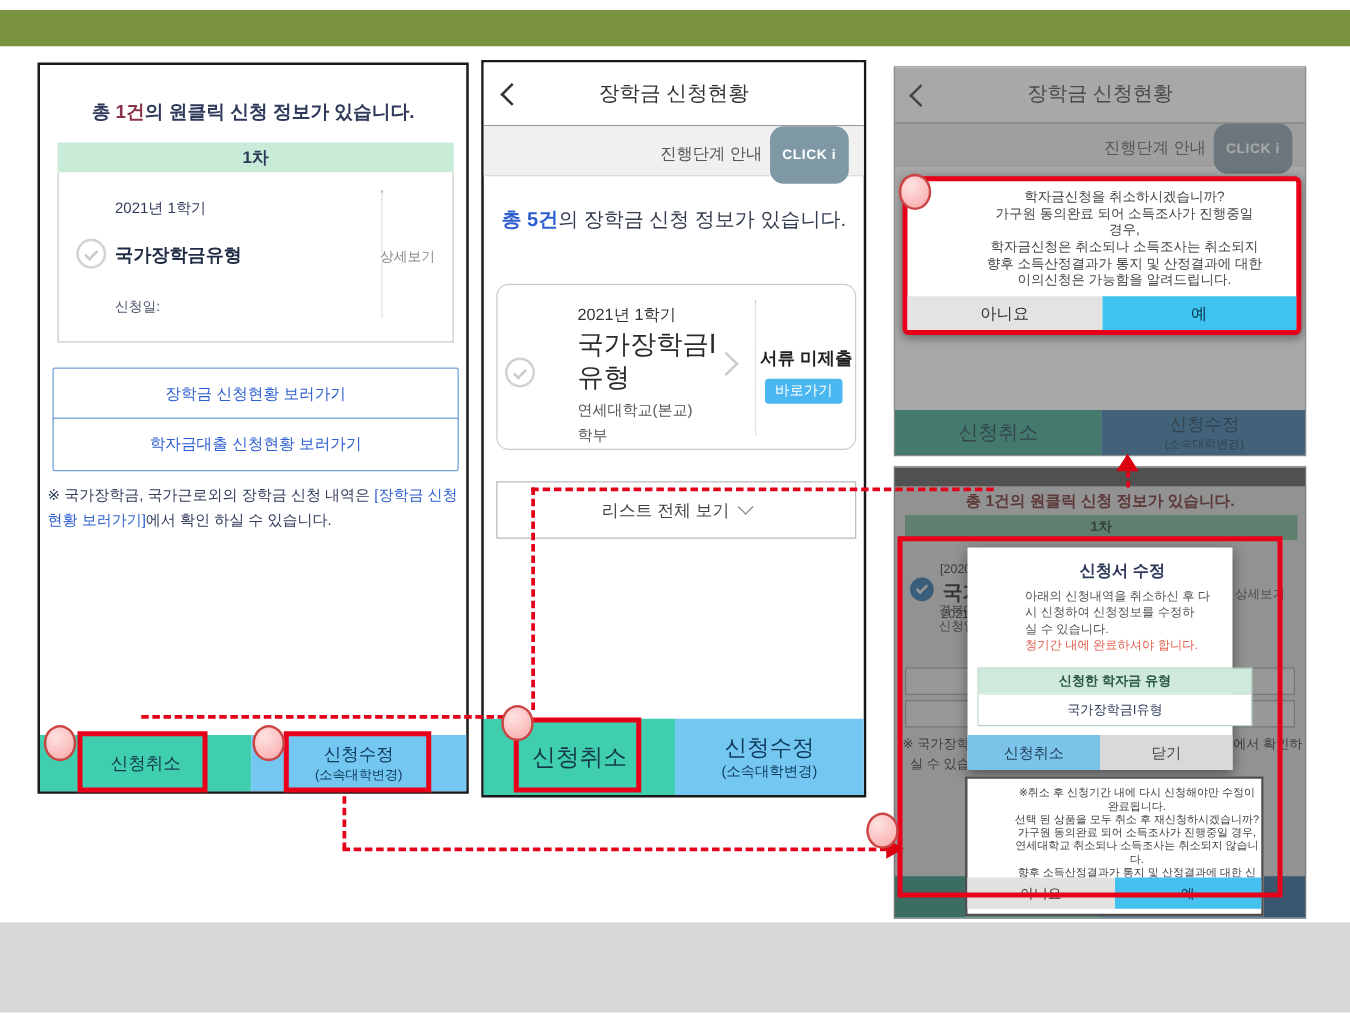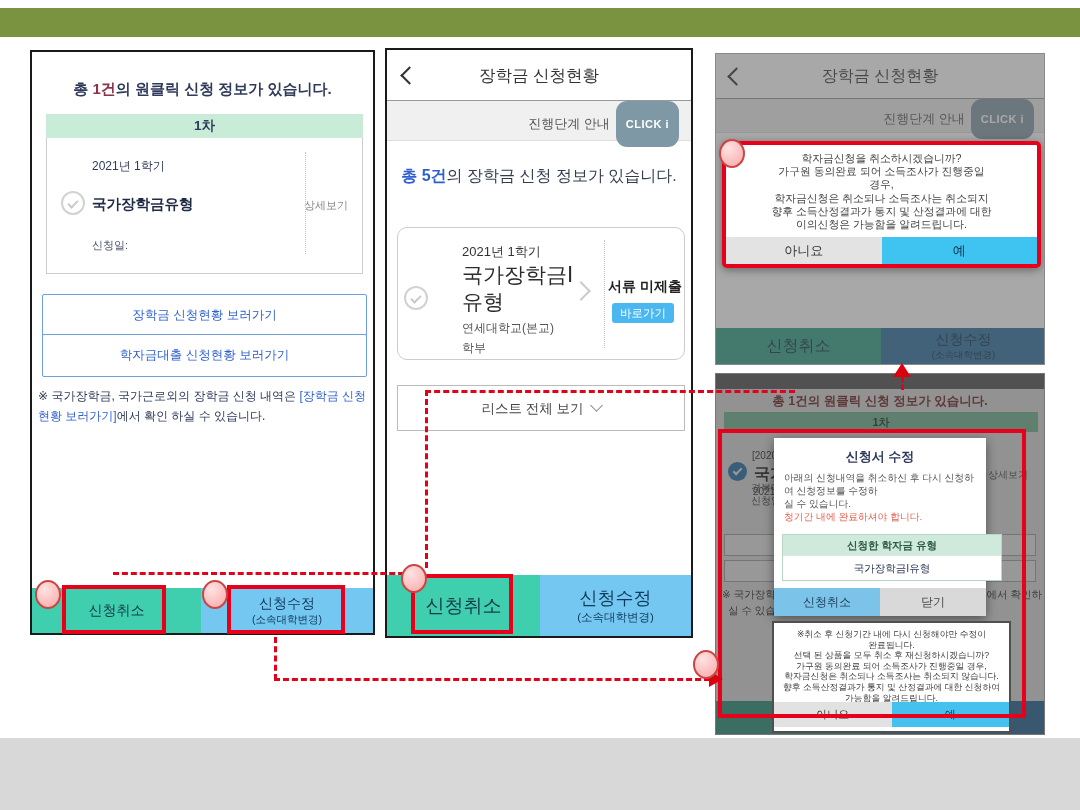--- a/index.html
+++ b/index.html
@@ -29,21 +29,21 @@
   .chev-l{display:inline-block;width:11px;height:11px;border-left:2.5px solid #333;border-bottom:2.5px solid #333;transform:rotate(45deg);}
   .chev-r{display:inline-block;width:12px;height:12px;border-right:2px solid #ccc;border-top:2px solid #ccc;transform:rotate(45deg);}
   .chev-d{display:inline-block;width:8px;height:8px;border-right:1.5px solid #888;border-bottom:1.5px solid #888;transform:rotate(45deg);margin-left:8px;vertical-align:3px;}
   .clickbadge{display:inline-block;background:#7f98a6;color:#fff;font-size:11px;font-weight:bold;border-radius:11px;padding:3px 10px;margin-left:6px;letter-spacing:.5px;}
   .hdr{border-bottom:1px solid #999;background:#fff;}
   .clickbar{background:#f0f0f0;border-bottom:1px solid #ddd;text-align:right;color:#555;font-size:13px;}
   
   .dim3{left:0;top:0;right:0;bottom:0;background:rgba(88,88,88,.52);z-index:5;}
   .dim4{left:0;top:0;right:0;bottom:0;background:rgba(70,70,70,.55);z-index:5;}
   
-  .dlg{background:#fff;z-index:10;box-sizing:border-box;}
+  .dlg{background:#fff;z-index:10;box-sizing:border-box;padding-left:36px;}
   .dlg3{left:6px;top:87px;width:319px;height:127px;border:4px solid #e8001b;border-radius:5px;box-shadow:0 2px 8px rgba(0,0,0,.4);}
   .dlgline{font-size:10.8px;line-height:13.2px;color:#444;text-align:center;}
   .dbtnrow{position:absolute;left:0;right:0;bottom:0;display:flex;}
   .dbtn{flex:1;display:flex;align-items:center;justify-content:center;}
   
   .hline{border-top:3px dashed #e50019;height:0;z-index:60;}
   .vline{border-left:3px dashed #e50019;width:0;z-index:60;}
   .redbox{border:4px solid #e8001b;box-sizing:border-box;z-index:60;background:transparent;pointer-events:none;}
   .pinkdot{width:26px;height:29px;border-radius:50%;background:radial-gradient(circle at 35% 30%,#ffe2e2,#f8a7a7);border:2px solid #cc4545;box-sizing:border-box;z-index:65;}
   .tri-up{width:0;height:0;border-left:9px solid transparent;border-right:9px solid transparent;border-bottom:14px solid #da0010;z-index:60;}
@@ -200,21 +200,21 @@
       <div class="dbtn" style="background:#d9d9d9;color:#444;font-size:12px;">닫기</div>
     </div>
   </div>
 
   <div class="abs dlg" style="left:56px;top:247px;width:239px;height:112px;border:2px solid #4f4f4f;">
     <div style="padding-top:6px;">
       <div class="dlgline" style="font-size:8.8px;line-height:10.6px;color:#3f3f3f;">※취소 후 신청기간 내에 다시 신청해야만 수정이</div>
       <div class="dlgline" style="font-size:8.8px;line-height:10.6px;color:#3f3f3f;">완료됩니다.</div>
       <div class="dlgline" style="font-size:8.8px;line-height:10.6px;color:#3f3f3f;">선택 된 상품을 모두 취소 후 재신청하시겠습니까?</div>
       <div class="dlgline" style="font-size:8.8px;line-height:10.6px;color:#3f3f3f;">가구원 동의완료 되어 소득조사가 진행중일 경우,</div>
-      <div class="dlgline" style="font-size:8.8px;line-height:10.6px;color:#3f3f3f;">학자금신청은 취소되나 소득조사는 취소되지 않습니다.</div>
+      <div class="dlgline" style="font-size:8.8px;line-height:10.6px;color:#3f3f3f;">연세대학교 취소되나 소득조사는 취소되지 않습니다.</div>
       <div class="dlgline" style="font-size:8.8px;line-height:10.6px;color:#3f3f3f;">향후 소득산정결과가 통지 및 산정결과에 대한 신청하여</div>
       <div class="dlgline" style="font-size:8.8px;line-height:10.6px;color:#3f3f3f;">가능함을 알려드립니다.</div>
     </div>
     <div class="dbtnrow" style="height:25px;bottom:4px;">
       <div class="dbtn" style="background:#e2e2e2;color:#333;font-size:11px;">아니요</div>
       <div class="dbtn" style="background:#45c1ef;color:#0b344a;font-size:11px;">예</div>
     </div>
   </div>
 
   <div class="abs redbox" style="left:2px;top:55px;width:308px;height:289px;"></div>

